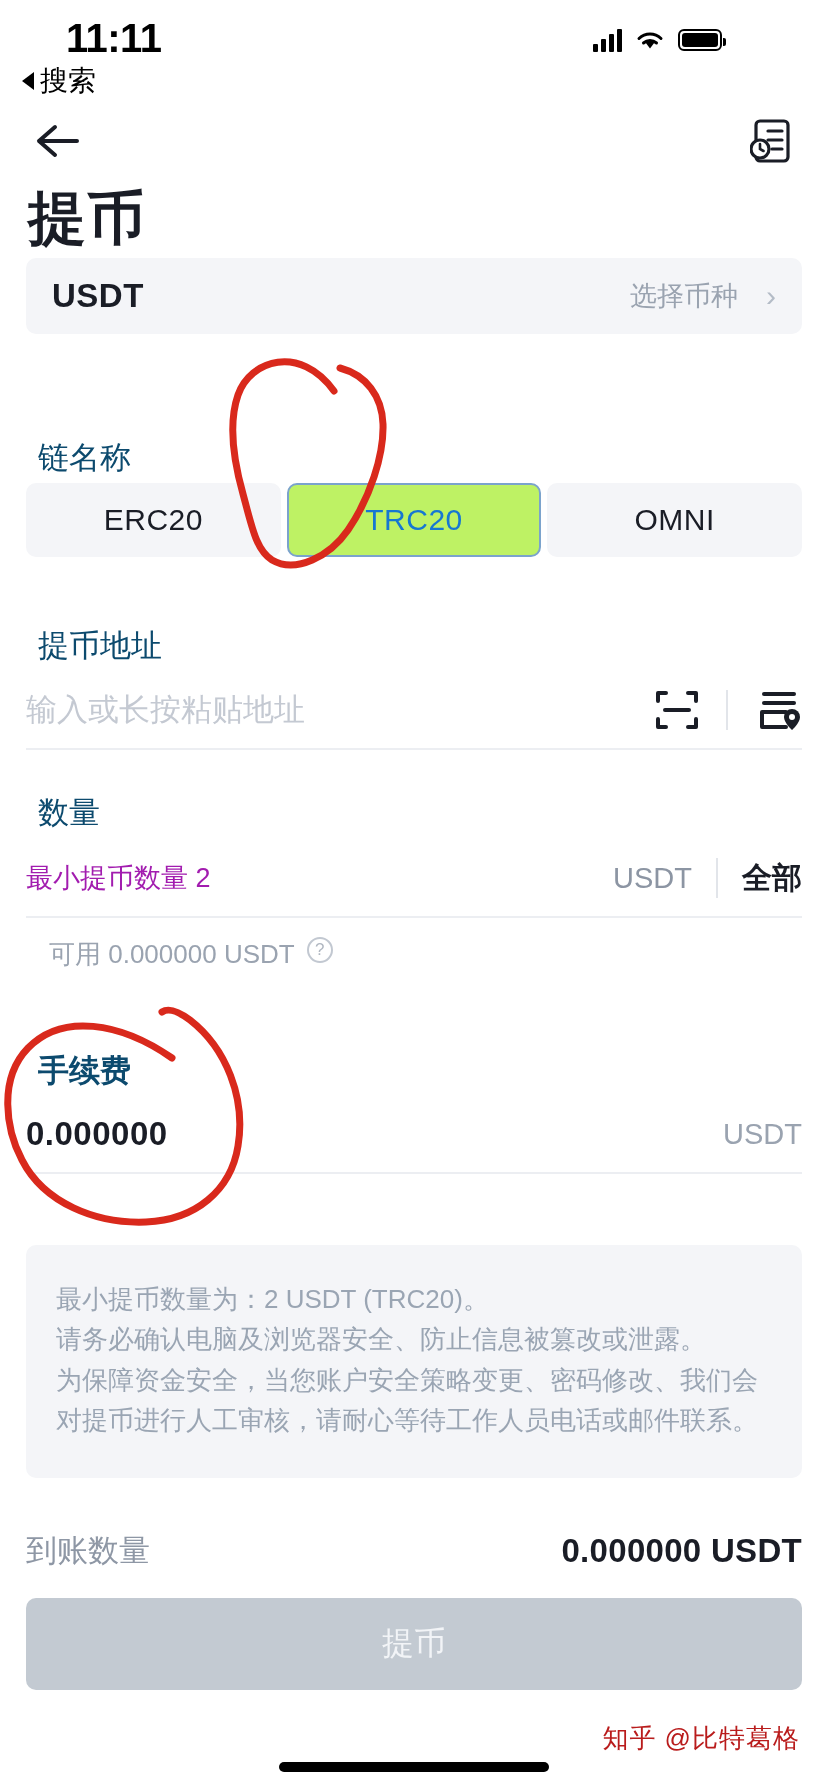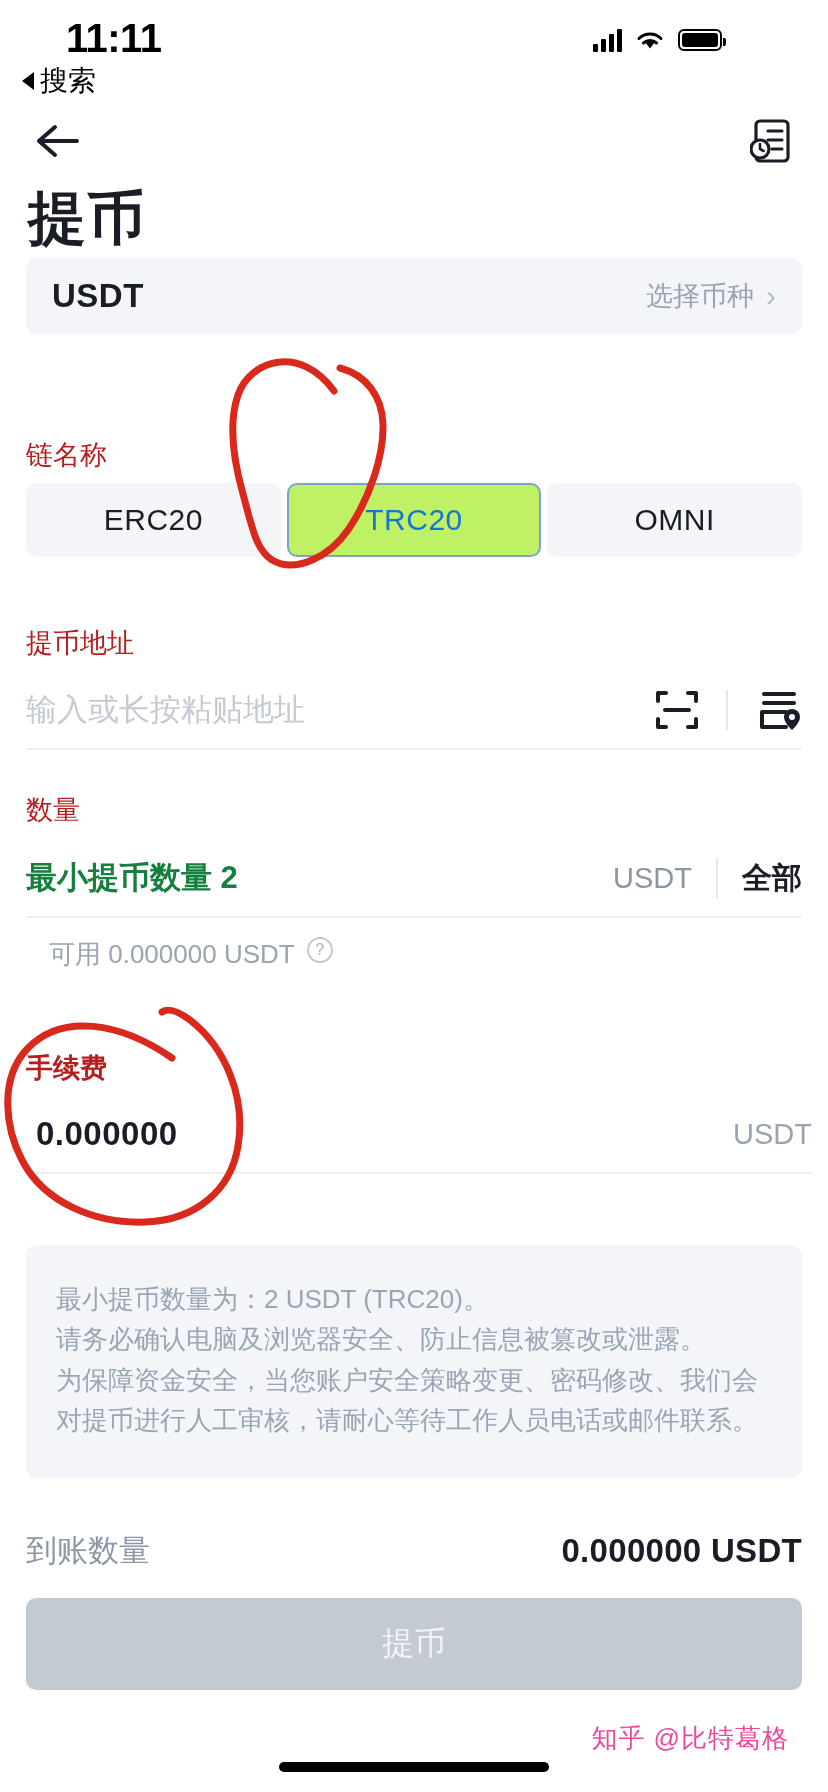--- a/index.html
+++ b/index.html
@@ -52,25 +52,25 @@
   }
 
   
   .coin-card {
     position:absolute; left:26px; top:258px; width:776px; height:76px;
     background:#f4f5f8; border-radius:10px;
     display:flex; align-items:center; justify-content:space-between;
     padding:0 26px;
   }
   .coin-name { font-size:33px; font-weight:700; color:#1a1d26; letter-spacing:0.5px; }
-  .coin-right { display:flex; align-items:center; gap:12px; font-size:27px; color:#9aa3b0; }
+  .coin-right { display:flex; align-items:center; gap:28px; font-size:27px; color:#9aa3b0; }
   .chev { font-size:30px; color:#b4bcc7; line-height:1; }
 
   
-  .label { position:absolute; left:26px; font-size:27px; color:#b91c1c; font-weight:500; }
+  .label { position:absolute; left:38px; font-size:31px; color:#0c4a6e; font-weight:500; }
 
   
   .chain-tabs { position:absolute; left:26px; top:483px; width:776px; display:flex; gap:6px; }
   .tab {
     flex:1; height:74px; border-radius:10px;
     display:flex; align-items:center; justify-content:center;
     font-size:30px; letter-spacing:0.5px;
     background:#f4f5f8; color:#1a1d26; border:2px solid transparent;
   }
   .tab.active { background:#bef264; color:#1677d2; border:2px solid #7ba3cc; }
@@ -84,38 +84,38 @@
   .addr-ph { font-size:31px; color:#c4c9d2; }
   .addr-icons { display:flex; align-items:center; gap:26px; }
   .vdiv { width:2px; height:40px; background:#e2e5ea; }
 
   
   .amt-row {
     position:absolute; left:26px; top:840px; width:776px; height:78px;
     display:flex; align-items:center; justify-content:space-between;
     border-bottom:2px solid #eceef2;
   }
-  .amt-ph { font-size:31px; color:#15803d;font-weight:bold; }
+  .amt-ph { font-size:27px; color:#a21caf; }
   .amt-right { display:flex; align-items:center; gap:24px; }
   .amt-unit { font-size:29px; color:#8c95a3; }
   .amt-all { font-size:30px; color:#1a1d26; font-weight:700; }
 
   .avail {
     position:absolute; left:26px; top:937px;
     display:flex; gap:12px;
     font-size:26px; color:#9aa3b0;margin-left:23px;
   }
   .qmark {
     width:26px;height:26px;border:2px solid #c2c8d1;border-radius:50%;
     font-size:17px;color:#b0b7c1;display:flex;align-items:center;justify-content:center;
   }
 
   
   .fee-row {
-    position:absolute; left:36px; top:1096px; width:776px; height:78px;
+    position:absolute; left:26px; top:1096px; width:776px; height:78px;
     display:flex; align-items:center; justify-content:space-between;
     border-bottom:2px solid #eceef2;
   }
   .fee-val { font-size:33px; font-weight:700; color:#1a1d26; letter-spacing:0.5px; }
   .fee-unit { font-size:29px; color:#9aa3b0; }
 
   
   .notice {
     position:absolute; left:26px; top:1245px; width:776px;
     background:#f4f5f8; border-radius:10px; padding:34px 30px 38px 30px;
@@ -133,22 +133,22 @@
   .submit {
     position:absolute; left:26px; top:1598px; width:776px; height:92px;
     background:#c3cad2; border-radius:10px; border:none;
     display:flex; align-items:center; justify-content:center;
     font-size:32px; color:#f2f4f7;
     font-family:"Liberation Sans", sans-serif;
   }
 
   
   .watermark {
-    position:absolute; right:39px; bottom:36px;
-    font-size:26px; color:#ec4899; letter-spacing:1px;margin-left:20px;
+    position:absolute; right:28px; bottom:36px;
+    font-size:26px; color:#b91c1c; letter-spacing:1px;margin-left:20px;
   }
   .home-ind {
     position:absolute; left:50%; transform:translateX(-50%); bottom:20px;
     width:270px; height:10px; background:#000; border-radius:6px;
   }
 
   
   .annot { position:absolute; left:0; top:0; width:828px; height:1792px; pointer-events:none; }
 </style>
 </head>

